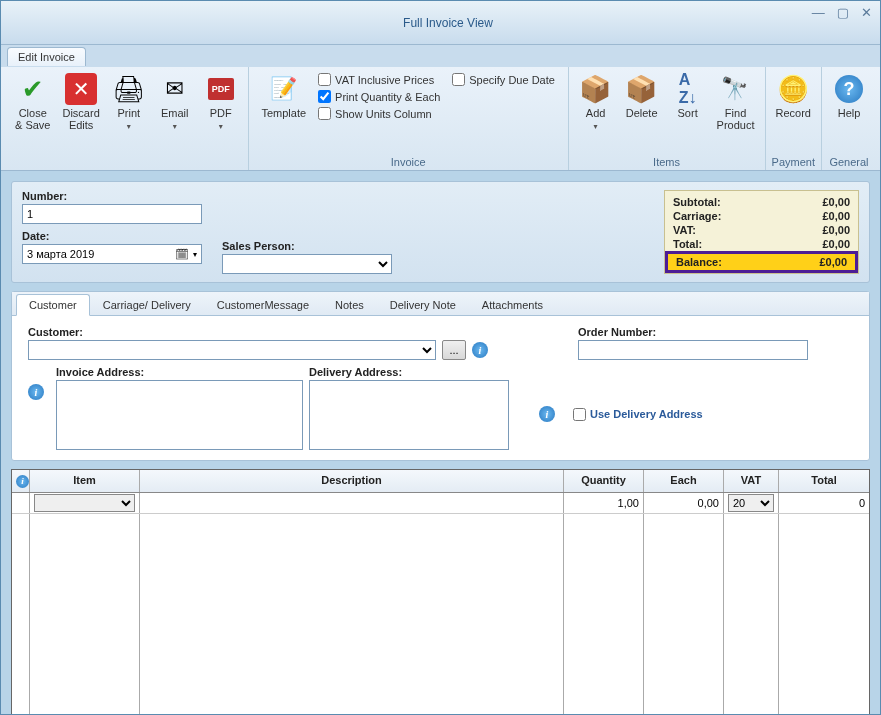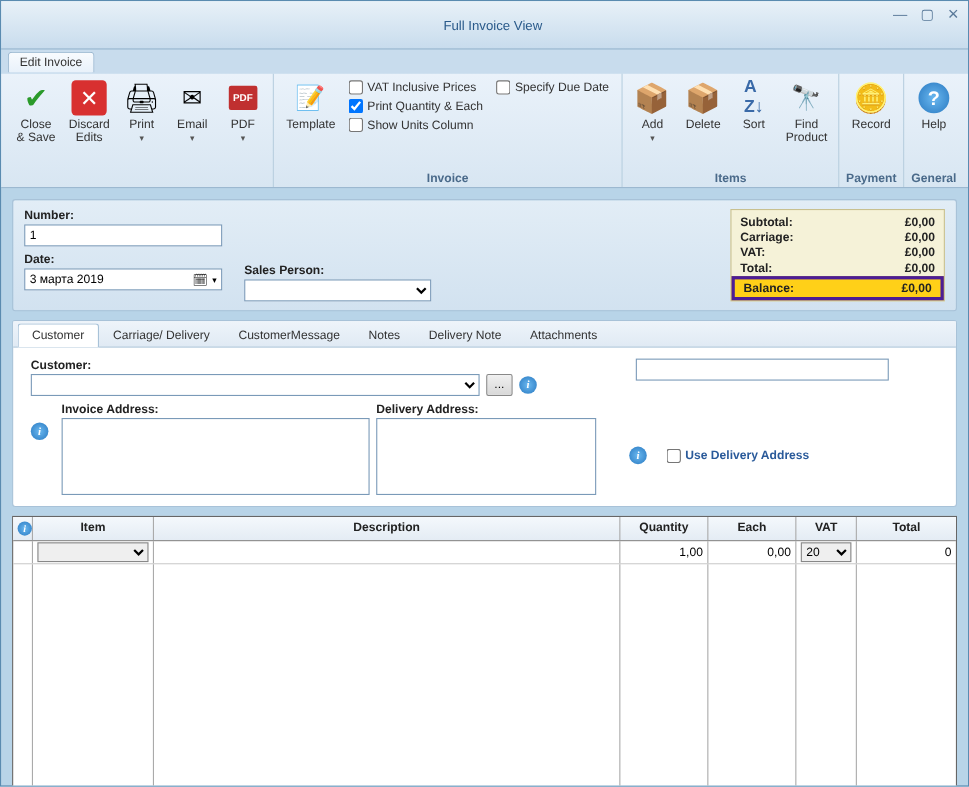--- a/index.html
+++ b/index.html
@@ -13,21 +13,21 @@
 .ribbon{height:104px;background:linear-gradient(#eaf2fa,#d8e6f2);border-bottom:1px solid #9cb8d0;display:flex;padding:0 4px;}
 .ribbon-group{border-right:1px solid #b8cfdf;padding:4px 6px 2px 6px;display:flex;flex-direction:column;align-items:center;}
 .ribbon-group:last-child{border-right:none;}
 .rb-row{display:flex;gap:4px;flex:1;}
 .rb-btn{display:flex;flex-direction:column;align-items:center;justify-content:flex-start;padding:2px 4px;cursor:pointer;border-radius:3px;min-width:42px;}
 .rb-icon{width:32px;height:32px;display:flex;align-items:center;justify-content:center;font-size:26px;}
 .rb-label{text-align:center;font-size:11px;color:#333;line-height:12px;margin-top:2px;}
 .rb-dd{font-size:8px;color:#555;}
 .rb-checks{display:flex;flex-direction:column;gap:4px;padding:2px 4px;}
 .rb-checks label{display:flex;align-items:center;gap:4px;color:#333;}
-.rb-group-label{text-align:right;color:#4a6a8a;font-size:11px;padding-top:1px;font-weight:bold;}
+.rb-group-label{text-align:right;color:#4a6a8a;font-size:11px;padding-top:1px;}
 .form-area{padding:10px;}
 .top-panel{background:linear-gradient(#e2edf6,#d2e2f0);border:1px solid #a8c2d8;border-radius:3px;padding:8px 10px;display:flex;gap:20px;}
 .form-col{display:flex;flex-direction:column;}
 .flabel{font-weight:bold;color:#222;margin-bottom:2px;}
 .finput{border:1px solid #7a9ab8;background:#fff;height:20px;padding:1px 4px;font-size:11px;}
 .fselect{border:1px solid #7a9ab8;background:#fff;height:20px;padding:1px 2px;font-size:11px;}
 .date-picker{display:flex;align-items:center;border:1px solid #7a9ab8;background:#fff;height:20px;padding:0 4px;gap:4px;}
 .totals{margin-left:auto;background:#f5f2d8;border:1px solid #c8c090;width:195px;padding:4px 8px;}
 .totals-row{display:flex;justify-content:space-between;font-weight:bold;color:#222;padding:1px 0;}
 .totals-row.balance{background:#ffd018;border:3px solid #4c1d95;margin:0 -8px -4px -8px;padding:2px 8px;gap:47px;}
@@ -226,29 +226,30 @@
       <div class="cust-row">
         <div style="display:flex;flex-direction:column;width:460px;">
           <span class="flabel">Customer:</span>
           <div style="display:flex;gap:6px;align-items:center;">
             <select class="fselect" style="flex:1;"><option></option></select>
             <div class="browse-btn">...</div>
             <span class="info-icon">i</span>
           </div>
         </div>
         <div style="display:flex;flex-direction:column;width:230px;margin-left:60px;">
+          <span class="flabel">Order Number:</span>
           <input class="finput" style="">
         </div>
       </div>
       <div class="cust-row" style="margin-top:6px;">
         <div style="display:flex;gap:6px;align-items:flex-start;">
           <div style="display:flex;flex-direction:column;width:22px;padding-top:18px;">
             <span class="info-icon">i</span>
           </div>
-          <div style="display:flex;flex-direction:column;width:280px;">
+          <div style="display:flex;flex-direction:column;width:247px;">
             <span class="flabel">Invoice Address:</span>
             <textarea class="textarea" style="height: 70px;"></textarea>
           </div>
           <div style="display:flex;flex-direction:column;width:200px;">
             <span class="flabel">Delivery Address:</span>
             <textarea class="textarea" style="height: 70px;"></textarea>
           </div>
         </div>
         <div style="display:flex;align-items:center;gap:6px;margin-top:40px;">
           <span class="info-icon">i</span>

